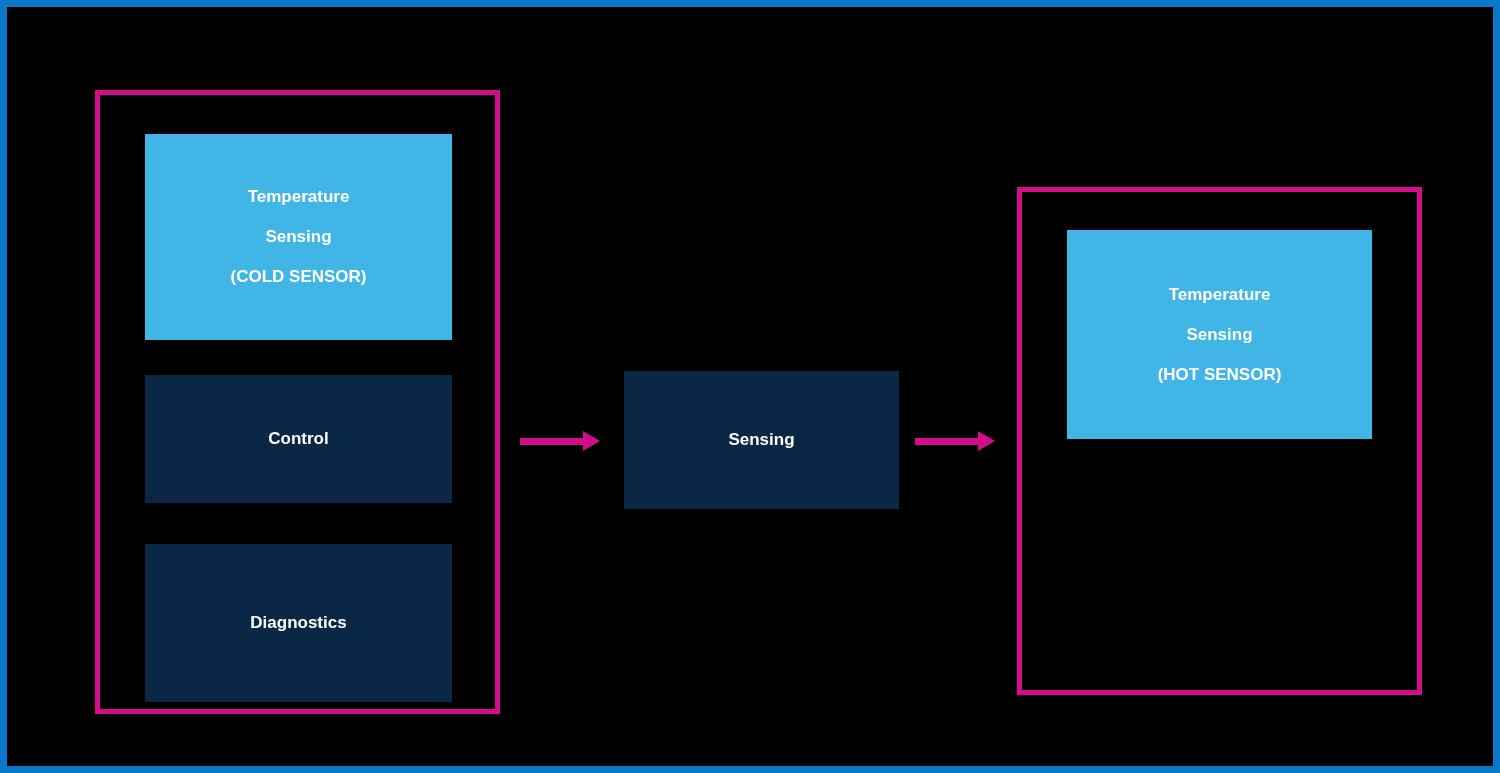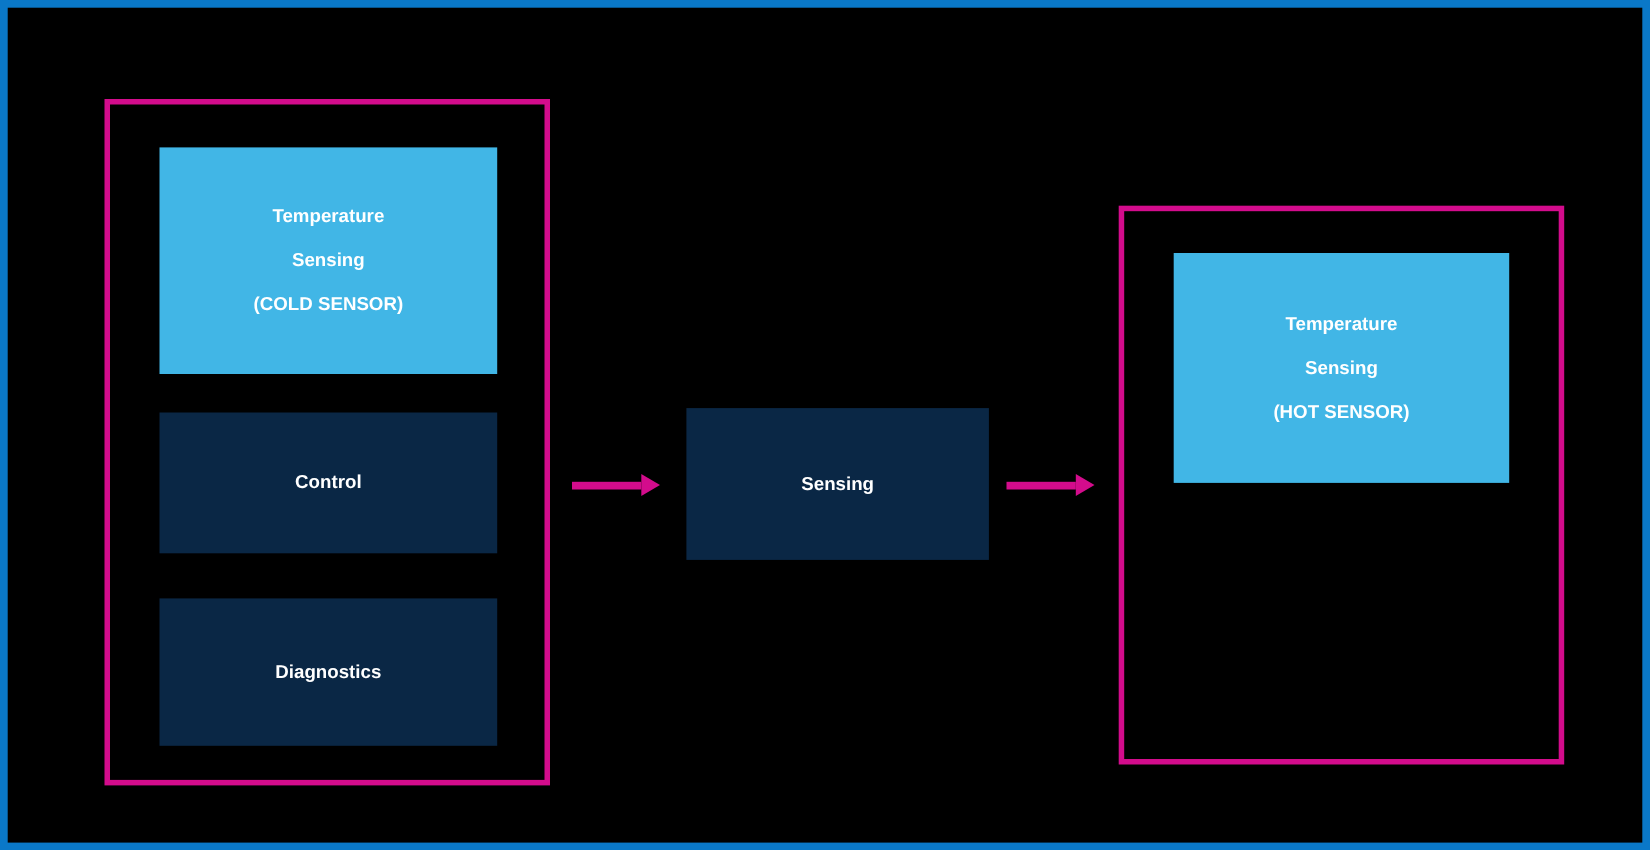--- a/index.html
+++ b/index.html
@@ -37,21 +37,21 @@
     font-size: 17px;
     line-height: 40px;
     white-space: pre-line;
   }
   .box-light { background: #41b6e6; }
   .box-dark  { background: #0a2745; }
 
   
   .box-cold        { left: 45px; top: 39px;  width: 307px; height: 206px; }
   .box-control     { left: 45px; top: 280px; width: 307px; height: 128px; }
-  .box-diagnostics { left: 45px; top: 449px; width: 307px; height: 134px; }
+  .box-diagnostics { left: 45px; top: 449px; width: 307px; height: 158px; }
 
   
   .box-driving { left: 617px; top: 364px; width: 275px; height: 138px; }
 
   
   .box-hot   { left: 45px; top: 38px;  width: 305px; height: 209px; }
   .box-power { left: 45px; top: 284px; width: 305px; height: 177px; }
 
   .arrow {
     position: absolute;

